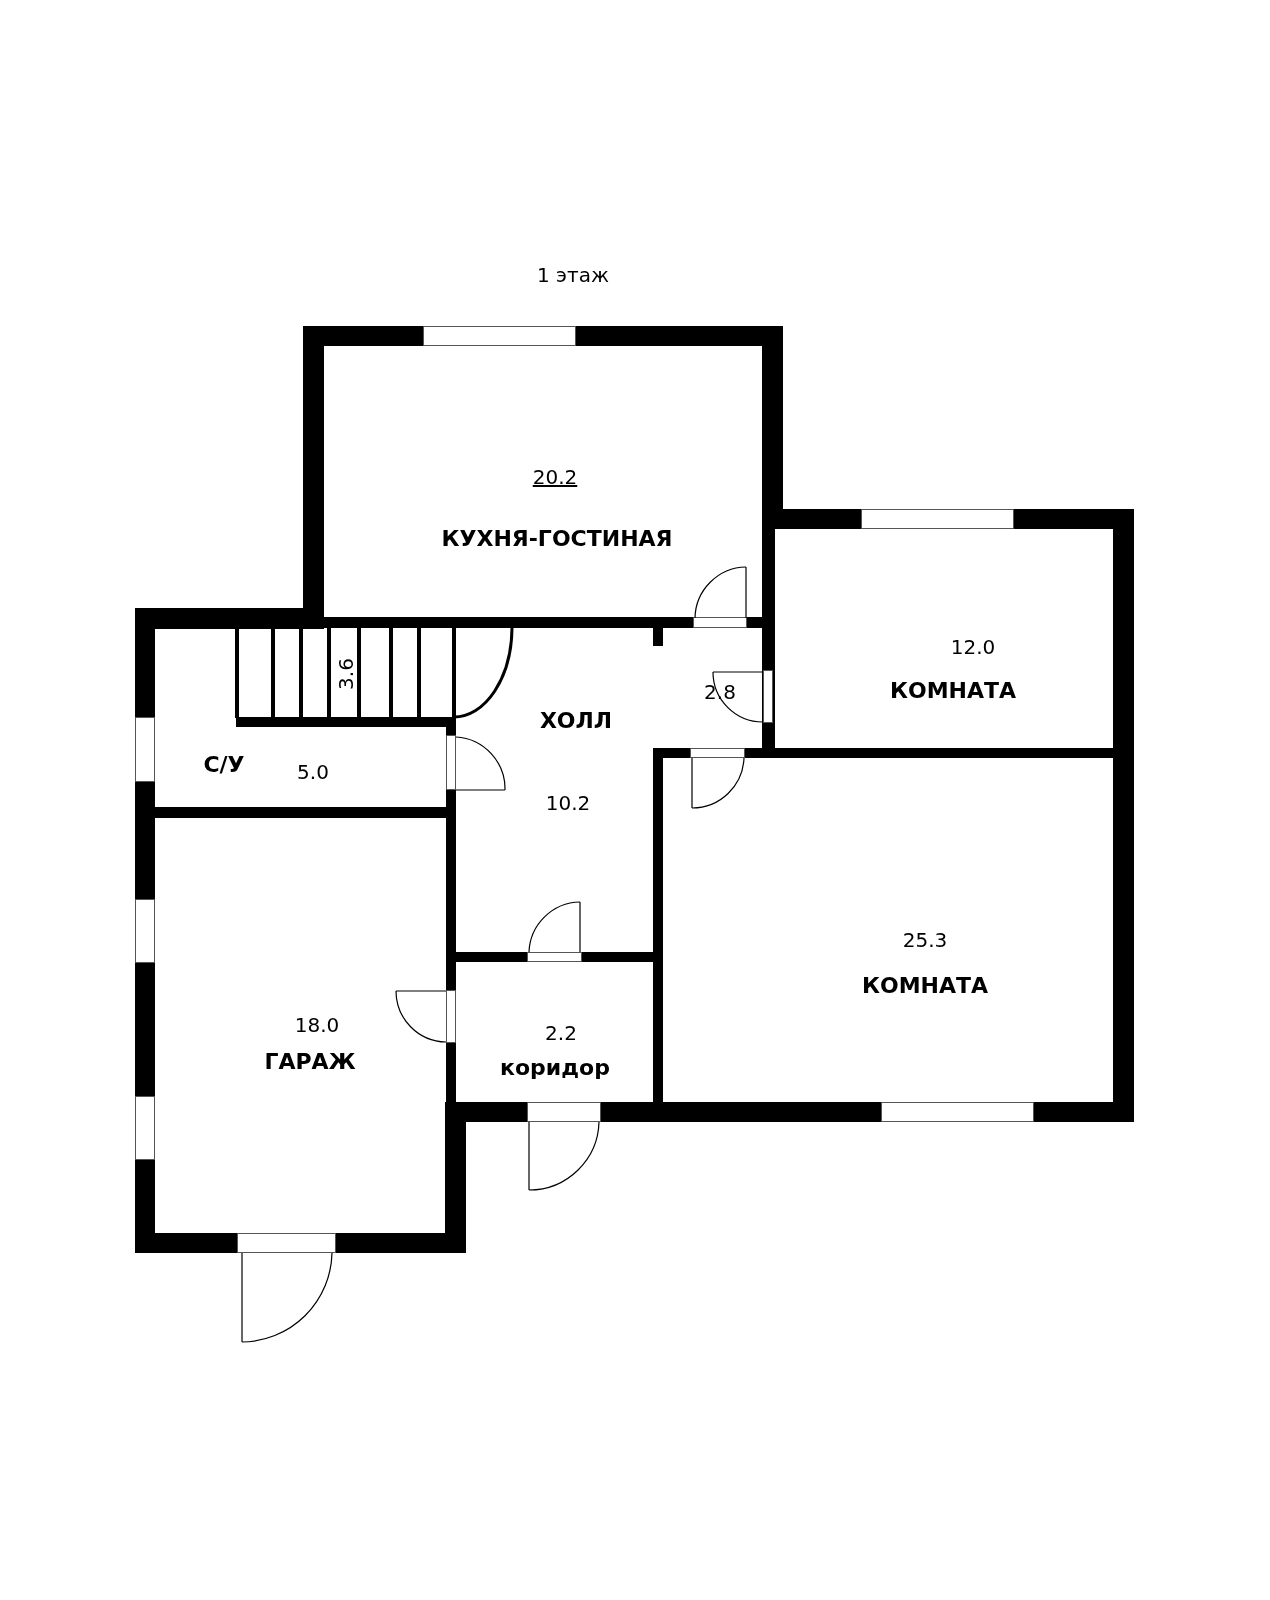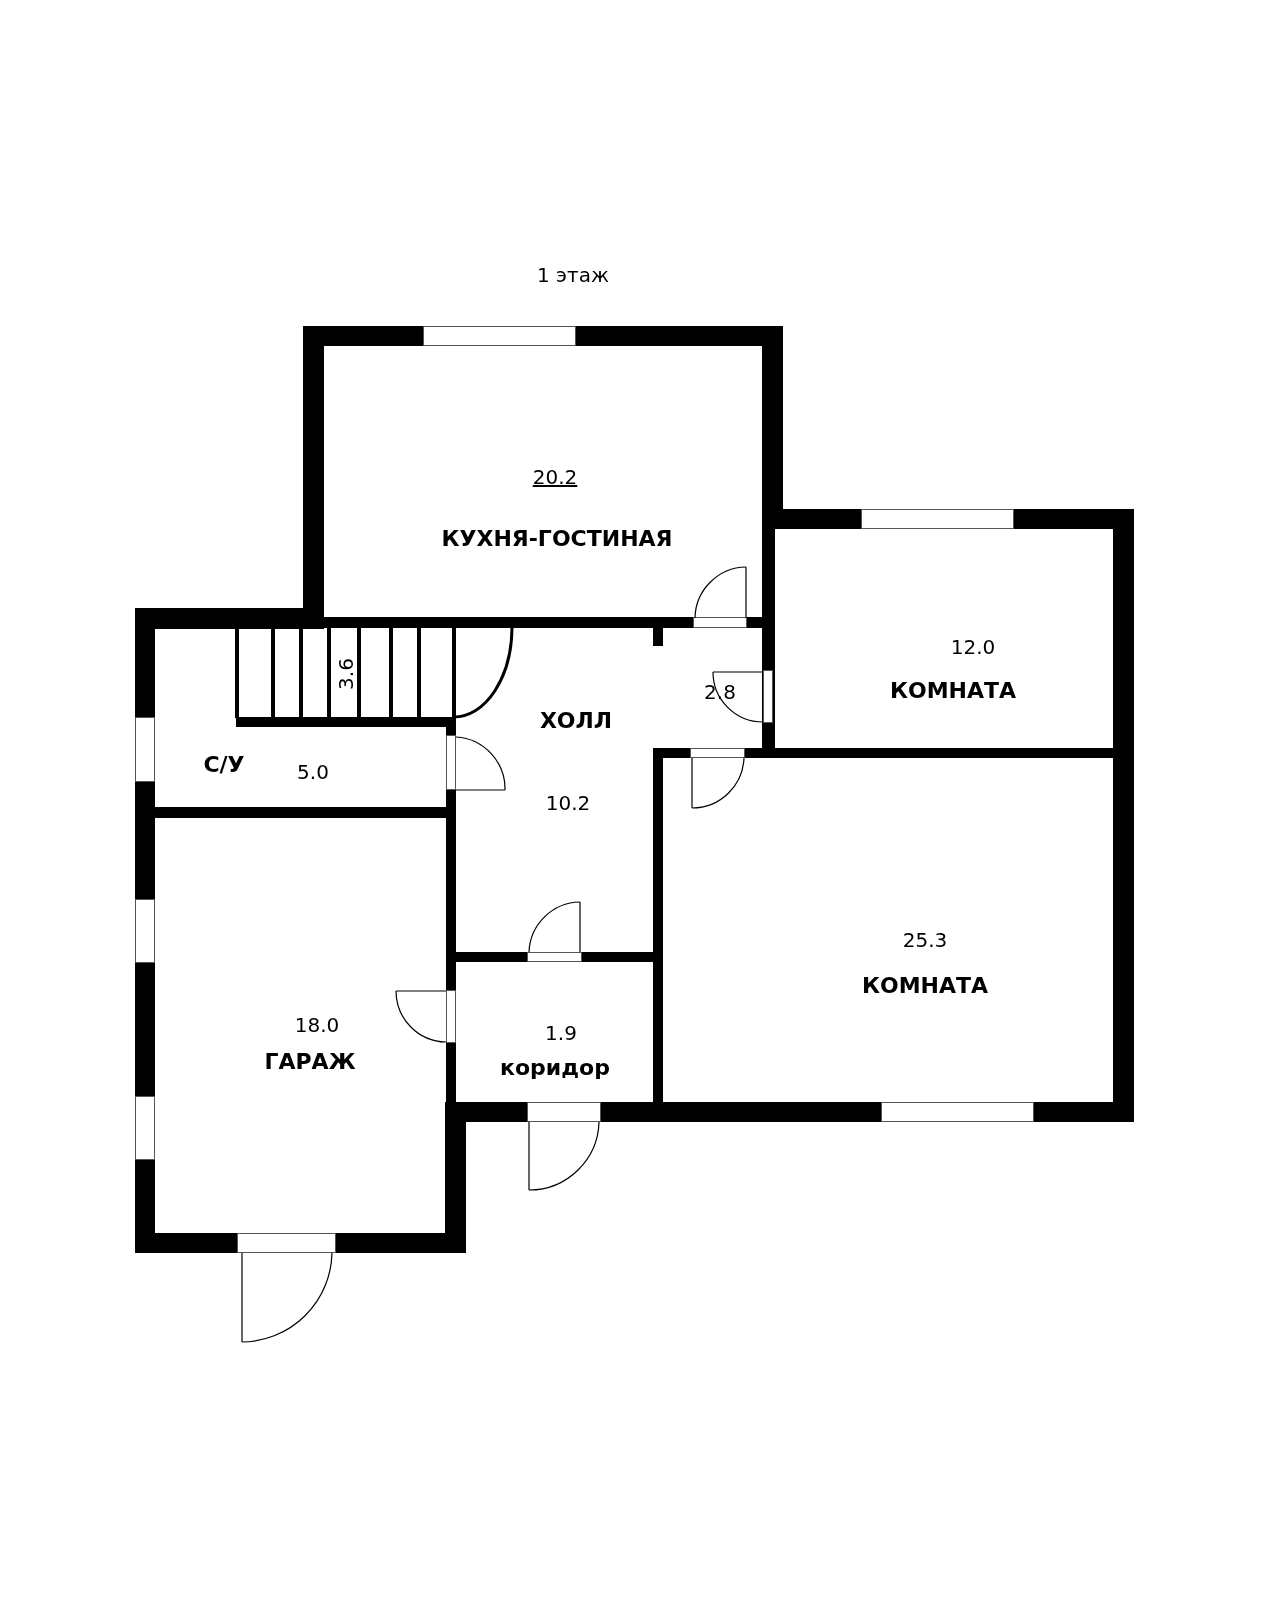--- a/index.html
+++ b/index.html
@@ -138,17 +138,17 @@
 
   <div class="txt lbl" style="left:557px; top:720px;margin-left:19px;">ХОЛЛ</div>
   <div class="txt num" style="left:568px; top:803px;">10.2</div>
 
   <div class="txt lbl" style="left:224px; top:764px;text-align:right;">С/У</div>
   <div class="txt num" style="left:313px; top:772px;">5.0</div>
 
   <div class="txt num" style="left:317px; top:985px;margin-top:40px;">18.0</div>
   <div class="txt lbl" style="left:310px; top:1061px;text-align:center;">ГАРАЖ</div>
 
-  <div class="txt num" style="left:561px; top:1033px;">1.9</div>
+  <div class="txt num" style="left:561px; top:1033px;">2.2</div>
   <div class="txt lbl" style="left:555px; top:1067px;">коридор</div>
 
   <div class="txt num" style="left:720px; top:692px;">2.8</div>
 </div>
 
 </body></html>

